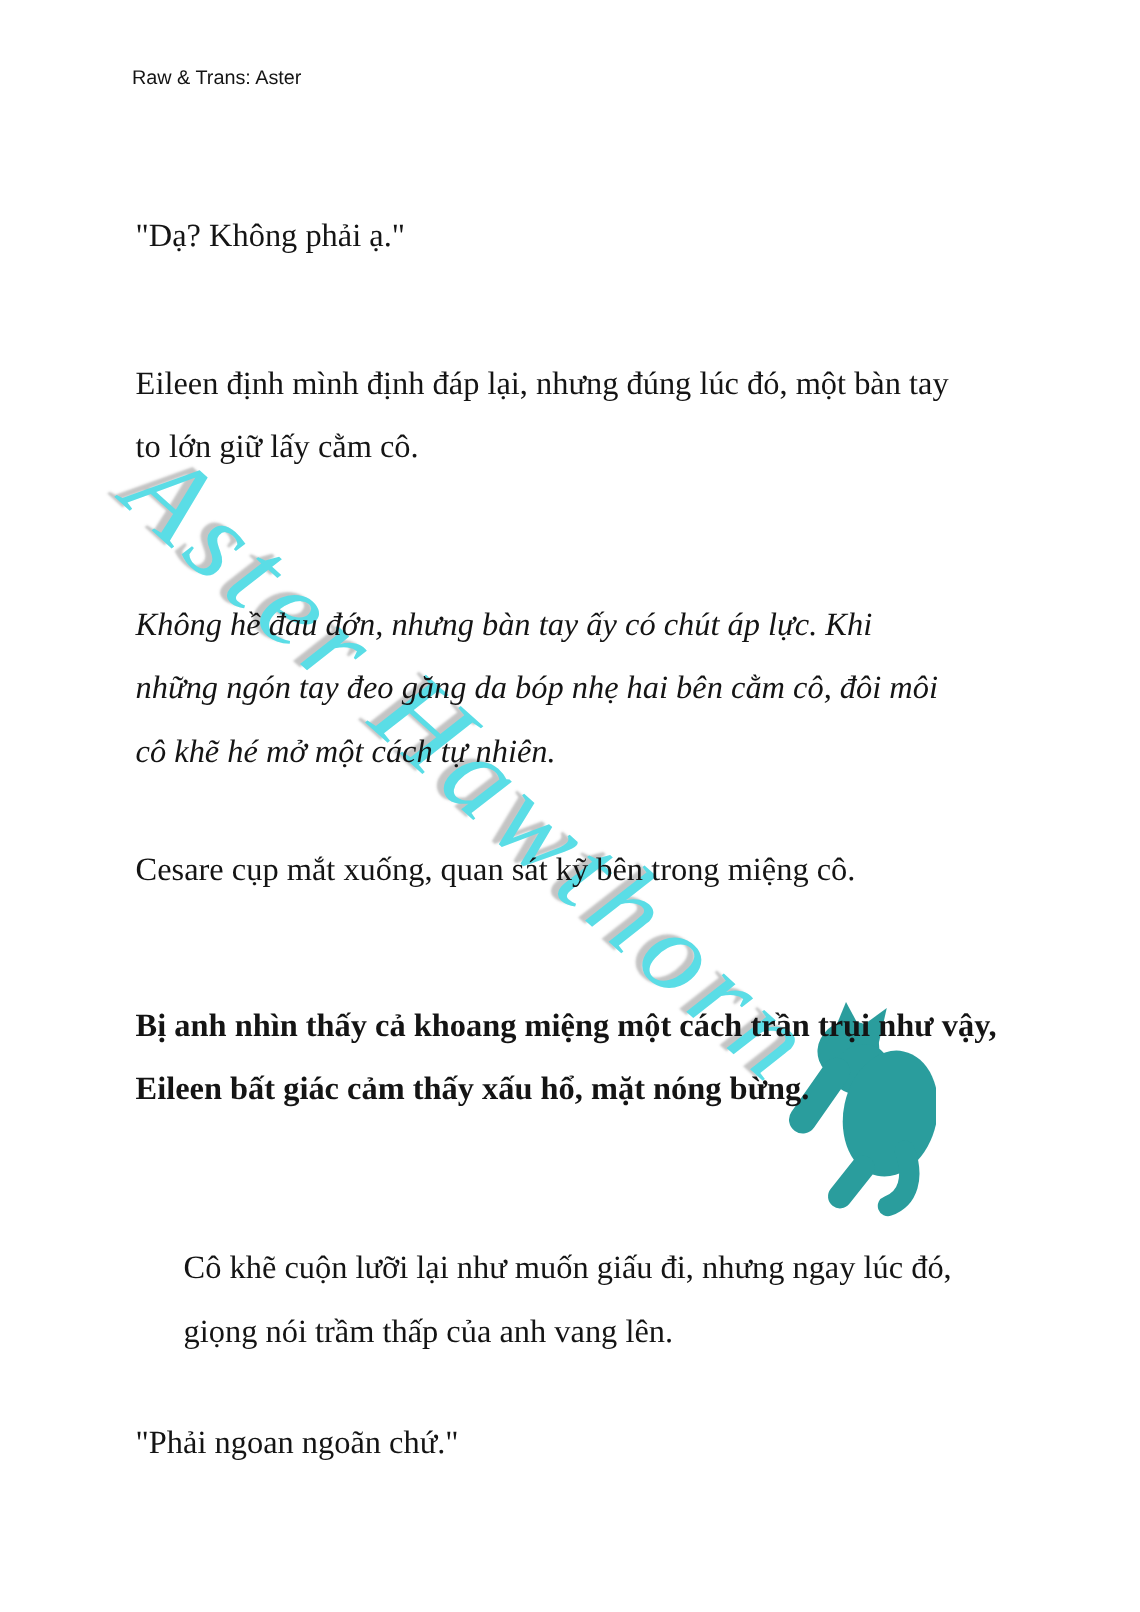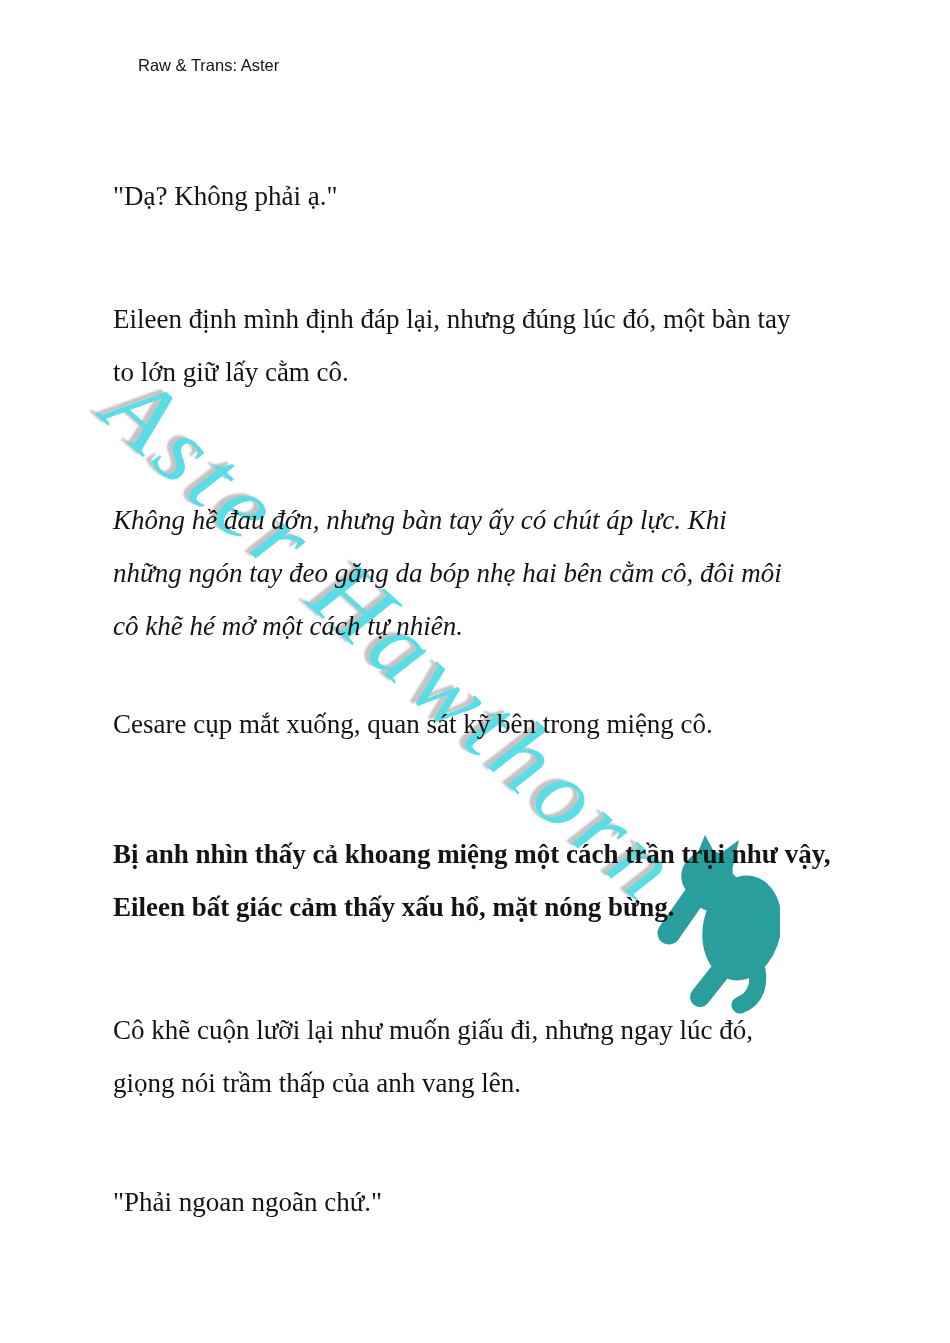--- a/index.html
+++ b/index.html
@@ -21,21 +21,20 @@
   }
 
   .header {
     position: absolute;
     left: 110px; top: 56px;
     font-family: "Liberation Sans", sans-serif;
     font-size: 16.5px;
     color: var(--color-text);
     white-space: pre;
     z-index: 3;
-    margin-left: 28px;
   }
 
   .watermark {
     position: absolute;
     left: 158px; top: 352px;
     font-family: "Liberation Serif", serif;
     font-style: italic;
     font-size: 97px;
     letter-spacing: 8px;
     color: var(--color-watermark);
@@ -61,21 +60,21 @@
     line-height: 53px;
     color: var(--color-text);
     white-space: pre;
     z-index: 3;
   }
   .p1 { top: 170px; }
   .p2 { top: 293px; }
   .p3 { top: 494px; font-style: italic; }
   .p4 { top: 698px; }
   .p5 { top: 828px; font-weight: bold; }
-  .p6 { top: 1004px; }
+  .p6 { top: 1030px; margin-left: 40px; }
   .p7 { top: 1176px; }
 </style>
 </head>
 <body>
 
 <div class="page">
 
   <div class="header">Raw &amp; Trans: Aster</div>
 
   <div class="watermark">Aster Hawthorn</div>

